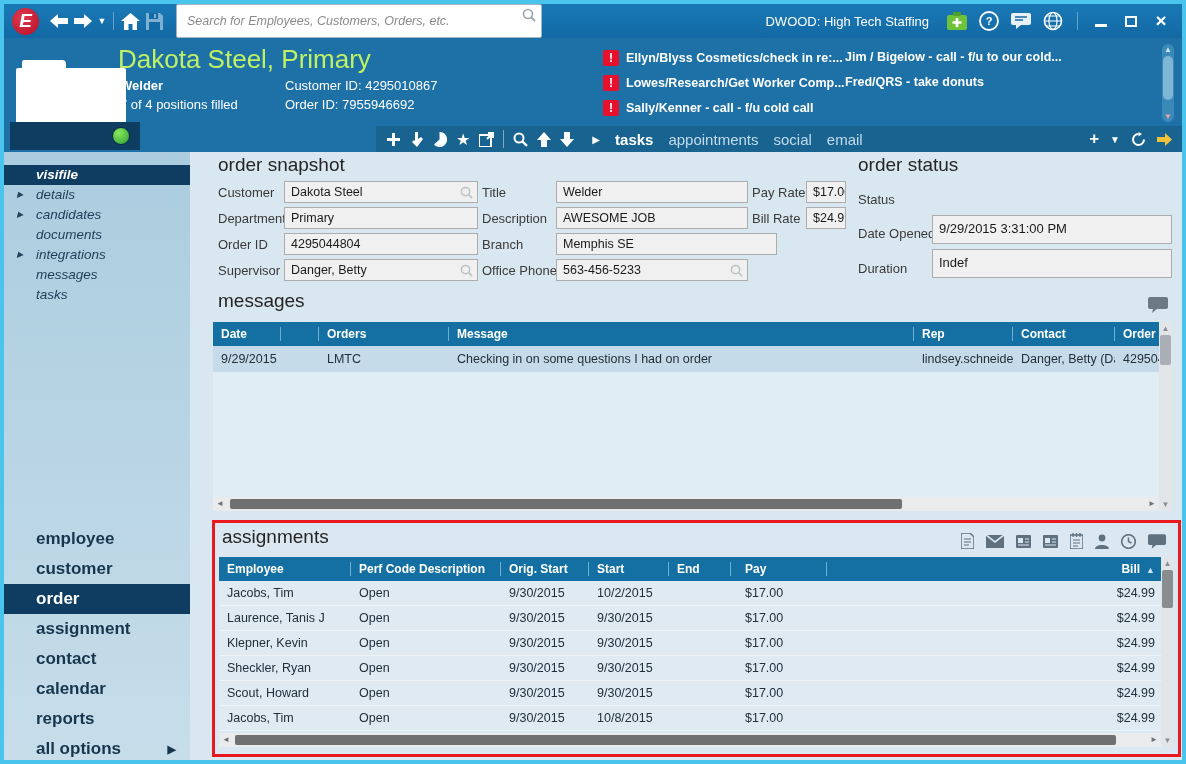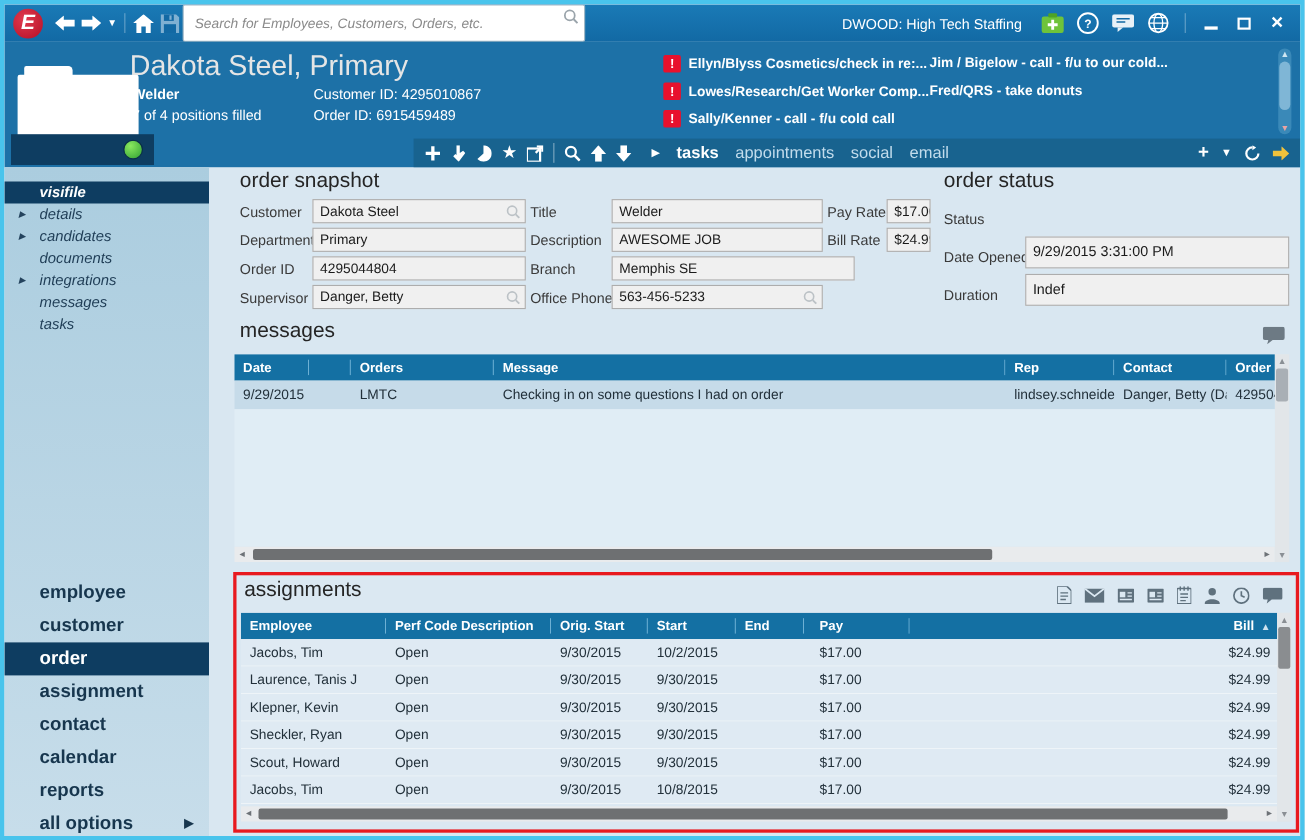--- a/index.html
+++ b/index.html
@@ -8,41 +8,41 @@
   .frame { position:relative; width:1178px; height:756px; background:#d9e7f1; overflow:hidden; }
 
   
   .topbar { position:absolute; left:0; top:0; right:0; height:34px;
             background:linear-gradient(#1a7ab6,#1269a4); display:flex; align-items:center; }
   .logo { width:27px; height:27px; border-radius:50%; background:radial-gradient(circle at 38% 35%, #e03a4e, #b50e27);
           color:#fff; font-weight:bold; font-style:italic; font-size:19px; text-align:center; line-height:26px;
           margin-left:8px; flex:0 0 auto; }
   .tb-ic { width:24px; height:24px; display:flex; align-items:center; justify-content:center; flex:0 0 auto; }
   .tb-sep { width:1px; height:18px; background:rgba(255,255,255,.35); margin:0 4px; flex:0 0 auto; }
-  .searchwrap { position:relative; width:366px; height:34px; flex:0 0 auto; }
+  .searchwrap { position:relative; width:366px; height:34px; margin-left:10px; flex:0 0 auto; }
   .searchwrap input { width:100%; height:100%; border:1px solid #9fb6c4; border-radius:2px; padding:0 26px 0 10px;
                       font-family:"Liberation Sans",sans-serif; font-size:12.5px; font-style:italic; color:#333; }
   .searchwrap input::placeholder { color:#8a8a8a; font-style:italic; }
   .searchwrap svg { position:absolute; right:6px; top:4px; }
   .tb-right { margin-left:auto; display:flex; align-items:center; gap:8px; padding-right:10px; }
   .org { color:#fff; font-size:13px; margin-right:8px; white-space:nowrap; }
   .winbtn { width:22px; height:20px; display:flex; align-items:center; justify-content:center; color:#fff; }
   .min-glyph { width:12px; height:0; border-bottom:3px solid #fff; margin-top:8px; }
   .max-glyph { width:12px; height:11px; border:2px solid #fff; }
   .close-glyph { font-size:19px; font-weight:bold; line-height:18px; }
 
   
   .hdr { position:absolute; left:0; top:34px; right:0; height:114px; background:#1d71a7; }
   .folder-card { position:absolute; left:6px; top:6px; width:130px; height:106px; }
   .folder-tab  { position:absolute; left:12px; top:16px; width:44px; height:12px; background:#fff; border-radius:2px 4px 0 0; }
   .folder-body { position:absolute; left:6px; top:24px; width:110px; height:62px; background:#fff; border-radius:2px; }
   .folder-strip{ position:absolute; left:0; bottom:0; width:130px; height:28px; background:#0e3d61; }
   .status-dot  { position:absolute; right:10px; bottom:5px; width:18px; height:18px; border-radius:50%;
                  background:radial-gradient(circle at 35% 30%, #8ae95e, #2f9e33); border:1px solid #0a2e47; }
-  .hdr-title { position:absolute; left:114px; top:6px; font-size:26px; color:#e5e5e5; }
+  .hdr-title { position:absolute; left:114px; top:6px; font-size:26px; color:#bef264; }
   .hdr-job   { position:absolute; left:116px; top:40px; font-size:13px; font-weight:bold; color:#fff; }
   .hdr-pos   { position:absolute; left:116px; top:59px; font-size:13px; color:#fff; }
   .hdr-cid   { position:absolute; left:281px; top:40px; font-size:13px; color:#fff; }
   .hdr-oid   { position:absolute; left:281px; top:59px; font-size:13px; color:#fff; }
 
   .tasks-panel { position:absolute; left:591px; top:4px; width:556px; height:82px; }
   .task-item { position:absolute; display:flex; align-items:center; gap:7px; white-space:nowrap; }
   .task-badge { width:16px; height:16px; background:#e8112d; border-radius:2px; color:#fff; font-weight:bold;
                 font-size:12px; text-align:center; line-height:16px; flex:0 0 auto; }
   .task-label { color:#fff; font-size:12.5px; font-weight:600; }
@@ -203,21 +203,21 @@
       <div class="folder-tab"></div>
       <div class="folder-body"></div>
       <div class="folder-strip">
         <div class="status-dot"></div>
       </div>
     </div>
     <div class="hdr-title">Dakota Steel, Primary</div>
     <div class="hdr-job">Welder</div>
     <div class="hdr-pos">7 of 4 positions filled</div>
     <div class="hdr-cid">Customer ID: 4295010867</div>
-    <div class="hdr-oid">Order ID: 6915459489</div>
+    <div class="hdr-oid">Order ID: 7955946692</div>
 
     <div class="tasks-panel">
       <div class="task-item" style="left:8px;top:8px">
         <span class="task-badge">!</span>
         <span class="task-label">Ellyn/Blyss Cosmetics/check in re:...</span>
       </div>
       <div class="task-item" style="left:8px;top:33px">
         <span class="task-badge">!</span>
         <span class="task-label">Lowes/Research/Get Worker Comp...</span>
       </div>

